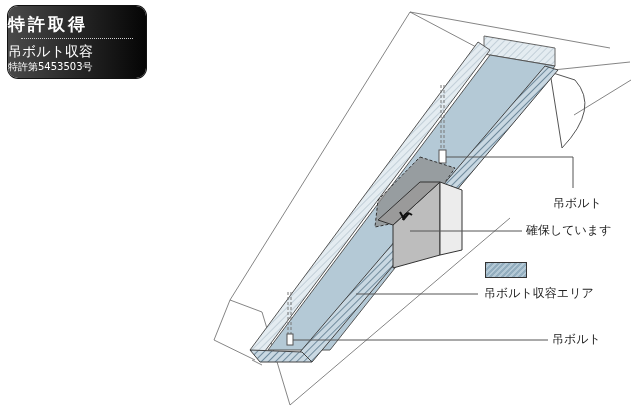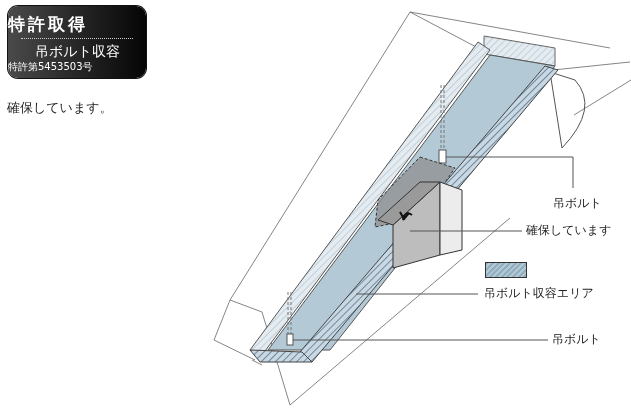--- a/index.html
+++ b/index.html
@@ -1,41 +1,40 @@
 <!DOCTYPE html>
 <html><head>
 <meta charset="utf-8">
 <style>
   html,body{margin:0;padding:0;background:#fff;}
   body{width:631px;height:412px;position:relative;overflow:hidden;font-family:"DejaVu Sans","Liberation Sans",sans-serif;color:#222;}
   .badge{position:absolute;left:8px;top:6px;width:138px;height:72px;border-radius:10px;
     background:linear-gradient(90deg,#4a4a4a 0%,#2a2a2a 45%,#050505 100%);color:#fff;box-shadow:0 0 0 1px #111;}
   .badge .t1{font-size:17px;letter-spacing:3px;margin-top:7px;line-height:22px;font-weight:bold;}
   .badge .sep{width:112px;margin:3px auto 3px;border-top:1px dotted #cfcfcf;}
-  .badge .t2{font-size:14px;line-height:18px;padding-left:27px;}
+  .badge .t2{font-size:14px;line-height:18px;}
   .badge .t3{font-size:10px;line-height:14px;}
   .desc{position:absolute;left:7px;top:96px;font-size:13px;line-height:23px;white-space:nowrap;}
   .desc div{height:23px;}
   svg.ill{position:absolute;left:0;top:0;}
   .lbl{position:absolute;font-size:12px;white-space:nowrap;color:#222;}
   .legend-swatch{position:absolute;left:485px;top:262px;width:42px;height:16px;border:1.5px solid #333;
     background:repeating-linear-gradient(135deg,#93aebf 0 2px,#b4c9d6 2px 4px);box-sizing:border-box;}
 </style>
 </head>
 <body>
 
 <div class="badge">
   <div class="t1">特許取得</div>
   <div class="sep"></div>
   <div class="t2">吊ボルト収容</div>
   <div class="t3">特許第5453503号</div>
 </div>
 
 <div class="desc">
-  <div>確保しています。</div>
 </div>
 
 <svg class="ill" width="631" height="412" viewBox="0 0 631 412">
   <defs>
     <pattern id="hatch" width="5" height="5" patternUnits="userSpaceOnUse" patternTransform="rotate(45)">
       <rect width="5" height="5" fill="#c9d8e2"></rect>
       <line x1="0" y1="0" x2="0" y2="5" stroke="#6f8a9c" stroke-width="2"></line>
     </pattern>
     <pattern id="hatchLight" width="5" height="5" patternUnits="userSpaceOnUse" patternTransform="rotate(45)">
       <rect width="5" height="5" fill="#e4ecf1"></rect>

